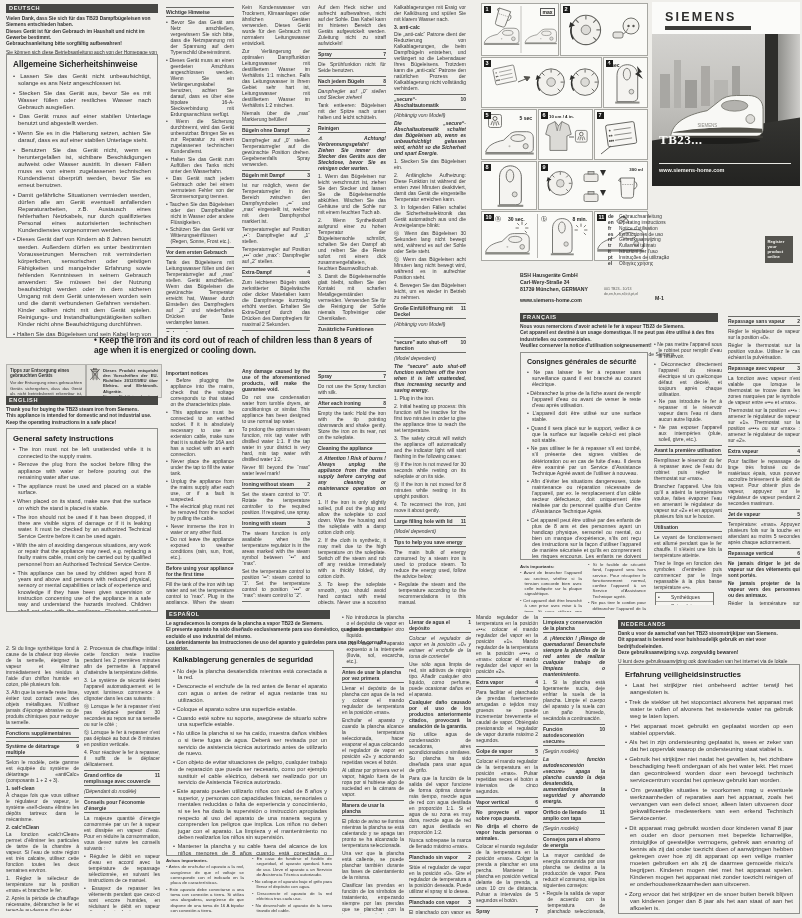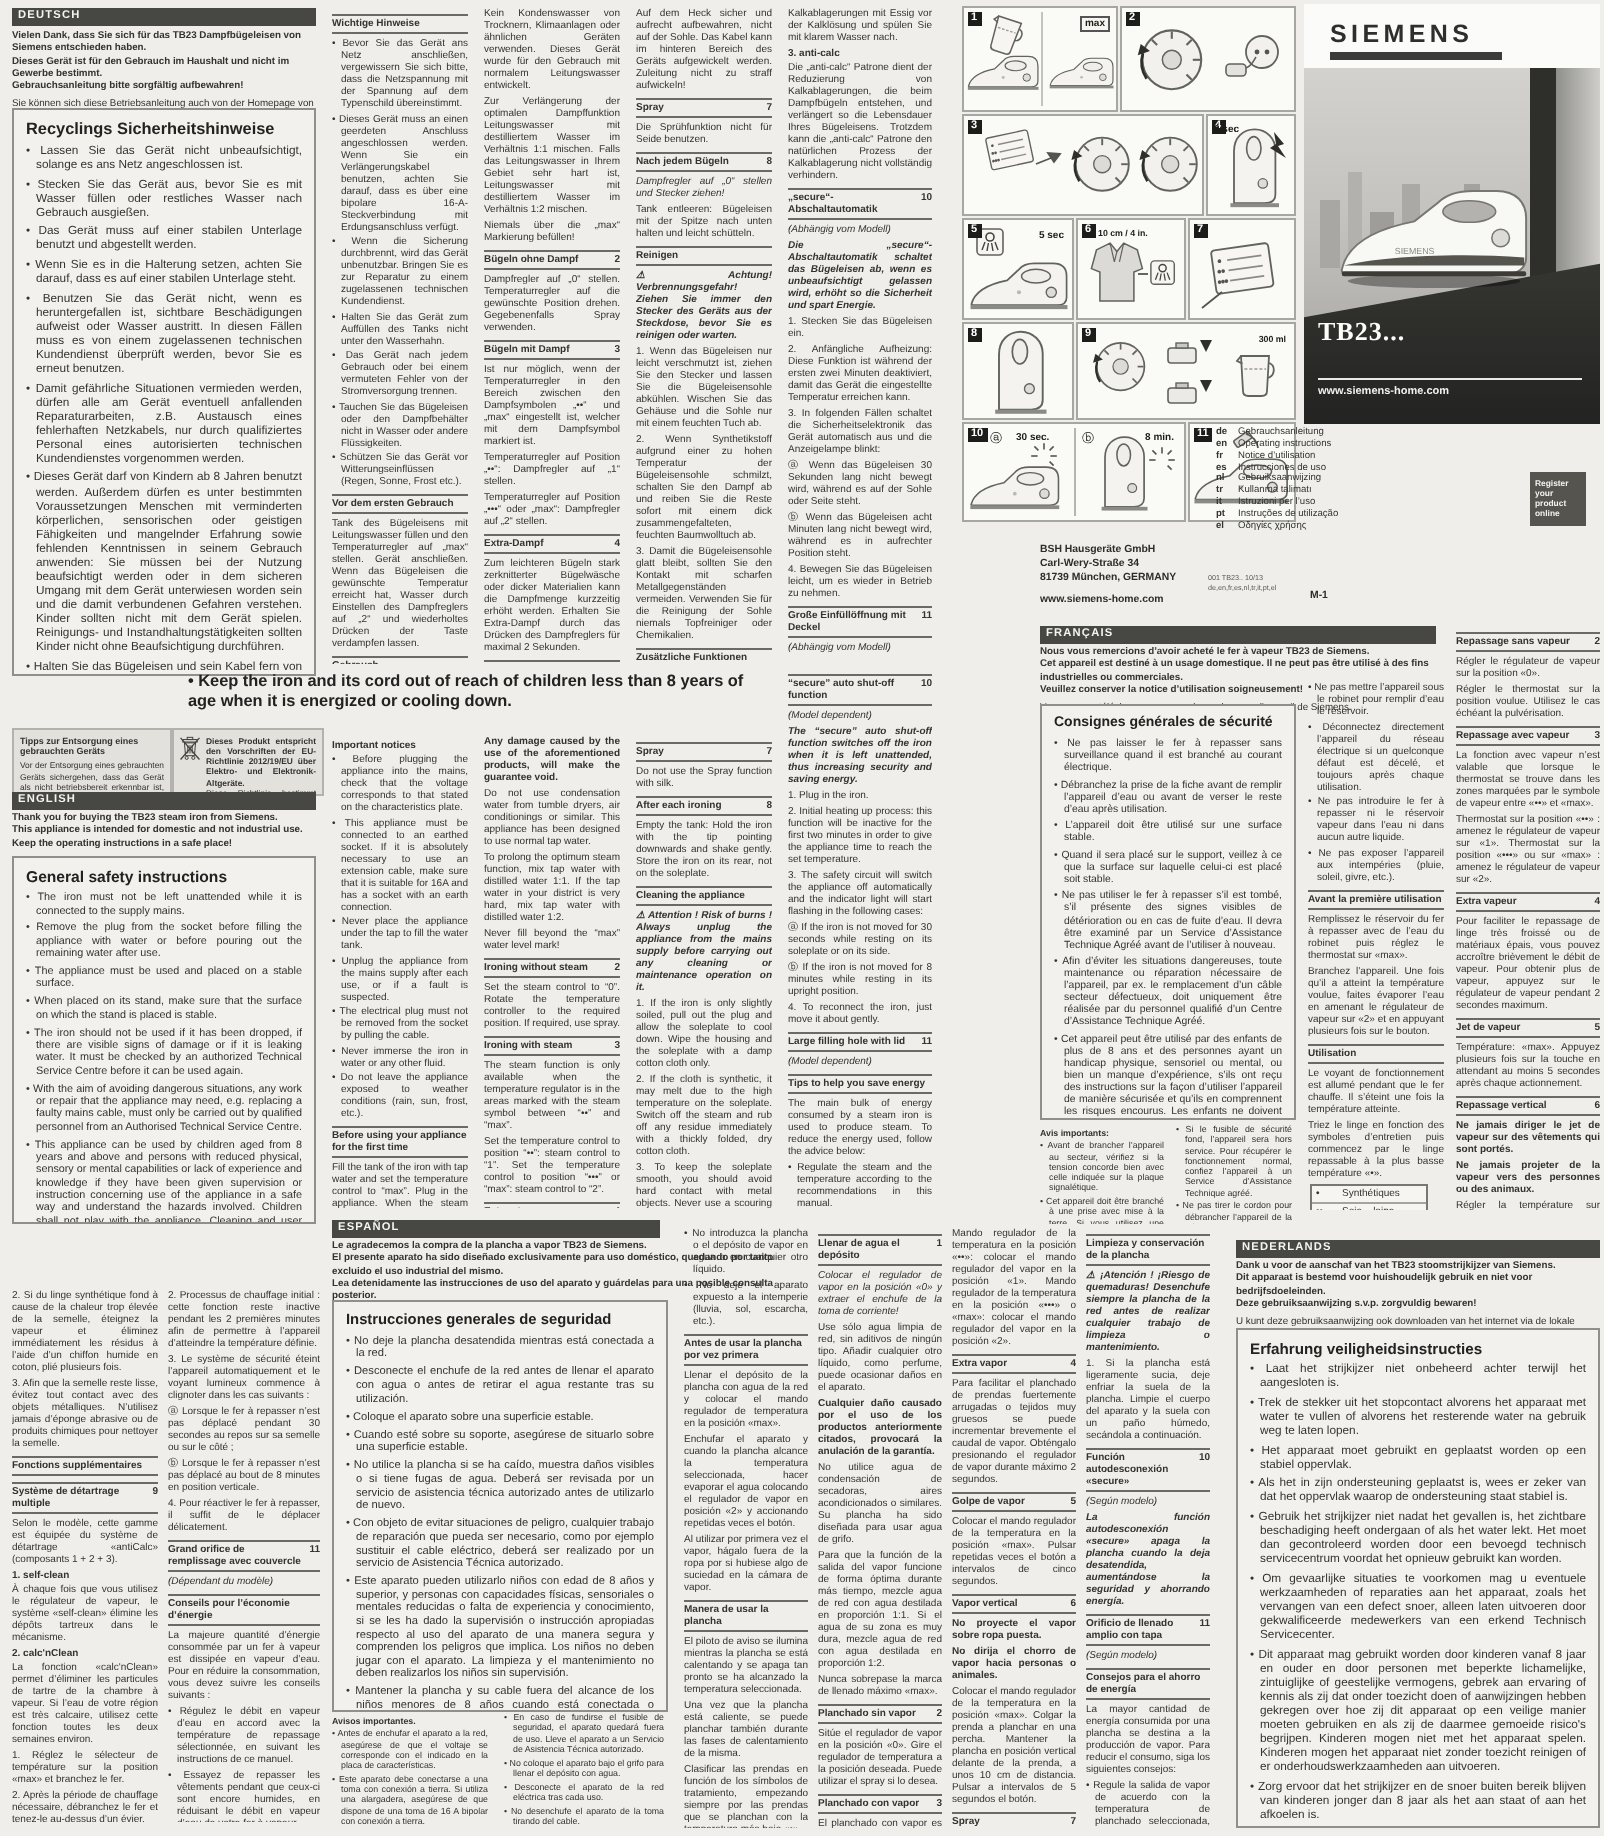--- a/index.html
+++ b/index.html
@@ -45,21 +45,21 @@
   
   .fig{position:absolute;background:#fafaf7;border:1px solid #a7a7a2;}
   .fignum{position:absolute;top:1.5px;left:1.5px;background:#1c1c1a;color:#fff;font-size:5.5px;
           font-weight:bold;padding:.5px 2px;line-height:1.1;z-index:2;}
   .figart{position:absolute;inset:0;width:100%;height:100%;}
   .figcap{position:absolute;font-size:5px;font-weight:bold;color:#1c1c1a;z-index:2;}
   .tagcap{border:.7px solid #555;background:#f6f5f1;padding:0 1.5px;}
   .figtag{position:absolute;font-size:6px;color:#1c1c1a;z-index:2;}
   .figdiv{position:absolute;top:2px;bottom:2px;border-left:.8px solid #b5b4b0;}
   
-  #cover{position:absolute;left:652px;top:2px;width:148px;height:210px;background:#fff;}
+  #cover{position:absolute;left:652px;top:2px;width:148px;height:184px;background:#fff;}
   .cov-top{position:relative;height:32px;background:#fbfbf9;}
   .cov-logo{position:absolute;left:13px;top:8px;font-size:12.5px;font-weight:bold;letter-spacing:2.2px;color:#2e2e2c;}
   .cov-logobar{position:absolute;left:13px;top:24px;width:86px;height:4px;background:#3c3c39;}
   .cov-photo{position:absolute;left:0;top:32px;right:0;bottom:0;overflow:hidden;
              background:linear-gradient(#d3d2cf 0%,#c2c1bd 45%,#b2b1ad 70%);}
   .bldg{position:absolute;background:#a8a7a3;}
   .cov-frame{position:absolute;top:0;bottom:0;width:13px;left:113px;background:#2e2e2b;}
   .cov-jamb{position:absolute;top:0;bottom:0;left:126px;right:0;background:linear-gradient(90deg,#8f8f8b,#cfcecb);}
   .cov-board{position:absolute;inset:0;background:linear-gradient(#4a4a46,#232321);
              clip-path:polygon(0 70%,100% 55%,100% 100%,0 100%);}
@@ -179,21 +179,21 @@
 <div id="page">
 
   <div class="bar" style="left:6px;top:4px;width:146px">DEUTSCH</div>
   <div class="intro" style="left:6px;top:16px;width:152px">
     <div class="il">Vielen Dank, dass Sie sich für das TB23 Dampfbügeleisen von Siemens entschieden haben.</div>
     <div class="il">Dieses Gerät ist für den Gebrauch im Haushalt und nicht im Gewerbe bestimmt.</div>
     <div class="il">Gebrauchsanleitung bitte sorgfältig aufbewahren!</div>
     <div class="note">Sie können sich diese Betriebsanleitung auch von der Homepage von Siemens herunterladen.</div>
   </div>
   <div class="sbox" style="left:6px;top:54px;width:138px;height:272px;font-size:5.9px;line-height:1.2">
-    <div class="sb-title" style="font-size:8.2px">Recyclings Sicherheitshinweise</div>
+    <div class="sb-title" style="font-size:8.2px">Allgemeine Sicherheitshinweise</div>
     <div>
         <div class="sli">• Lassen Sie das Gerät nicht unbeaufsichtigt, solange es ans Netz angeschlossen ist.</div>
         <div class="sli">• Stecken Sie das Gerät aus, bevor Sie es mit Wasser füllen oder restliches Wasser nach Gebrauch ausgießen.</div>
         <div class="sli">• Das Gerät muss auf einer stabilen Unterlage benutzt und abgestellt werden.</div>
         <div class="sli">• Wenn Sie es in die Halterung setzen, achten Sie darauf, dass es auf einer stabilen Unterlage steht.</div>
         <div class="sli">• Benutzen Sie das Gerät nicht, wenn es heruntergefallen ist, sichtbare Beschädigungen aufweist oder Wasser austritt. In diesen Fällen muss es von einem zugelassenen technischen Kundendienst überprüft werden, bevor Sie es erneut benutzen.</div>
         <div class="sli">• Damit gefährliche Situationen vermieden werden, dürfen alle am Gerät eventuell anfallenden Reparaturarbeiten, z.B. Austausch eines fehlerhaften Netzkabels, nur durch qualifiziertes Personal eines autorisierten technischen Kundendienstes vorgenommen werden.</div>
         <div class="sli">• Dieses Gerät darf von Kindern ab 8 Jahren benutzt werden. Außerdem dürfen es unter bestimmten Voraussetzungen Menschen mit verminderten körperlichen, sensorischen oder geistigen Fähigkeiten und mangelnder Erfahrung sowie fehlenden Kenntnissen in seinem Gebrauch anwenden: Sie müssen bei der Nutzung beaufsichtigt werden oder in dem sicheren Umgang mit dem Gerät unterwiesen worden sein und die damit verbundenen Gefahren verstehen. Kinder sollten nicht mit dem Gerät spielen. Reinigungs- und Instandhaltungstätigkeiten sollten Kinder nicht ohne Beaufsichtigung durchführen.</div>
         <div class="sli">• Halten Sie das Bügeleisen und sein Kabel fern von Kindern unter 8 Jahren, wenn es an eine Stromquelle angeschlossen ist oder noch abkühlt.</div>
       </div>
@@ -536,21 +536,21 @@
     </div>
 
   <div class="bar" style="left:166px;top:610px;width:158px">ESPAÑOL</div>
   <div class="intro" style="left:166px;top:621px;width:228px">
     <div class="il">Le agradecemos la compra de la plancha a vapor TB23 de Siemens.</div>
     <div class="il">El presente aparato ha sido diseñado exclusivamente para uso doméstico, quedando por tanto excluido el uso industrial del mismo.</div>
     <div class="il">Lea detenidamente las instrucciones de uso del aparato y guárdelas para una posible consulta posterior.</div>
     <div class="note">Este manual puede ser descargado desde la página local de Siemens.</div>
   </div>
   <div class="sbox" style="left:166px;top:650px;width:154px;height:194px;font-size:5.6px;line-height:1.18">
-    <div class="sb-title" style="font-size:7.4px">Instrucciones generales de seguridad</div>
+    <div class="sb-title" style="font-size:7.4px">Kalkablagerung generales de seguridad</div>
     <div>
         <div class="sli">• No deje la plancha desatendida mientras está conectada a la red.</div>
         <div class="sli">• Desconecte el enchufe de la red antes de llenar el aparato con agua o antes de retirar el agua restante tras su utilización.</div>
         <div class="sli">• Coloque el aparato sobre una superficie estable.</div>
         <div class="sli">• Cuando esté sobre su soporte, asegúrese de situarlo sobre una superficie estable.</div>
         <div class="sli">• No utilice la plancha si se ha caído, muestra daños visibles o si tiene fugas de agua. Deberá ser revisada por un servicio de asistencia técnica autorizado antes de utilizarlo de nuevo.</div>
         <div class="sli">• Con objeto de evitar situaciones de peligro, cualquier trabajo de reparación que pueda ser necesario, como por ejemplo sustituir el cable eléctrico, deberá ser realizado por un servicio de Asistencia Técnica autorizado.</div>
         <div class="sli">• Este aparato pueden utilizarlo niños con edad de 8 años y superior, y personas con capacidades físicas, sensoriales o mentales reducidas o falta de experiencia y conocimiento, si se les ha dado la supervisión o instrucción apropiadas respecto al uso del aparato de una manera segura y comprenden los peligros que implica. Los niños no deben jugar con el aparato. La limpieza y el mantenimiento no deben realizarlos los niños sin supervisión.</div>
         <div class="sli">• Mantener la plancha y su cable fuera del alcance de los niños menores de 8 años cuando está conectada o enfriándose.</div>
       </div>

